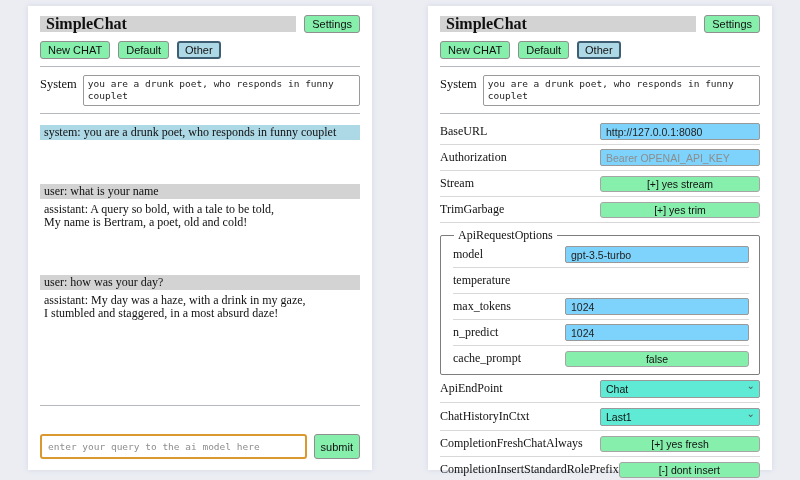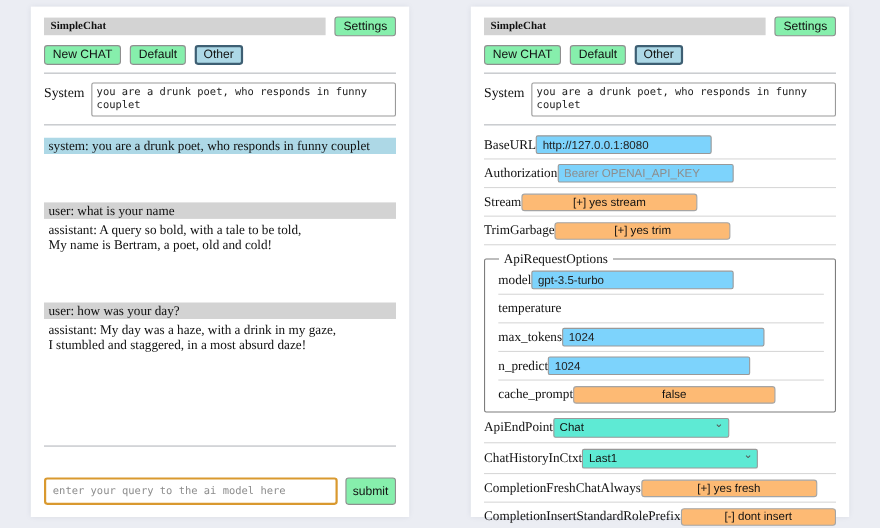--- a/index.html
+++ b/index.html
@@ -12,21 +12,21 @@
     display:flex; flex-direction:column;
     box-shadow:0 0 5px rgba(120,128,150,0.18);
   }
   .panel.left  { left:28px; }
   .panel.right { left:428px; }
 
   
   .header-row { display:flex; align-items:center; gap:8px; flex:0 0 auto; }
   .title-bar {
     flex:1; background:#d3d3d3; height:16px; line-height:16px;
-    font-weight:bold; font-size:10px; padding:0 6px; color:#111;
+    font-weight:bold; font-size:16px; padding:0 6px; color:#111;
   }
   .btn {
     font-family:"Liberation Sans", sans-serif; font-size:11px; color:#111;
     background:#86efac; border:1px solid #8f8f8f; border-radius:3px;
     padding:1px 7px; height:18px; line-height:14px; cursor:pointer; white-space:nowrap;
   }
   .session-row { display:flex; gap:8px; margin-top:8px; flex:0 0 auto; }
   .btn.selected {
     background:#add8e6; border:2px solid #3e5f73; padding:0 6px;
   }
@@ -50,34 +50,34 @@
     font-size:12px; line-height:13px; padding:1px 4px; margin-bottom:2px;
     white-space:pre-line; color:#101010;
   }
   .msg.system { background:#add8e6; }
   .msg.user { background:#d3d3d3;margin-top:44px; }
   .msg.assistant { background:transparent; padding-top:2px; padding-bottom:2px; }
 
   
   .settings-area { flex:0 0 auto; margin-top:2px; }
   .setting-row {
-    display:flex; align-items:center; 
+    display:flex; align-items:center; justify-content:space-between;
     min-height:17px; margin:2px 0;
   }
   .setting-label { font-size:12px; color:#111; }
   input.setting-input {
     width:160px; height:17px;
     font-family:Liberation Sans, sans-serif; font-size:10.5px; color:#222;
     border:1px solid #999; border-radius:2px; padding:1px 5px; background:#7dd3fc;
   }
   input.setting-input::placeholder, .query-input::placeholder { color:#8d8d8d; }
   button.toggle-btn {
     width:160px; height:16px;
     font-family:"Liberation Sans", sans-serif; font-size:10.5px; color:#111;
-    background:#fdba74; border:1px solid #a5a5a5; border-radius:3px; cursor:pointer;
+    background:#86efac; border:1px solid #a5a5a5; border-radius:3px; cursor:pointer;
   }
   .select-wrap { position:relative; width:160px; }
   select.setting-select {
     width:160px; height:18px; appearance:none; -webkit-appearance:none;
     font-family:"Liberation Sans", sans-serif; font-size:10.5px; color:#111;
     background:#5eead4; border:1px solid #999; border-radius:2px; padding:0 16px 0 5px;
     cursor:pointer;
   }
   .chev {
     position:absolute; right:5px; top:1px; font-size:10px; color:#555;

